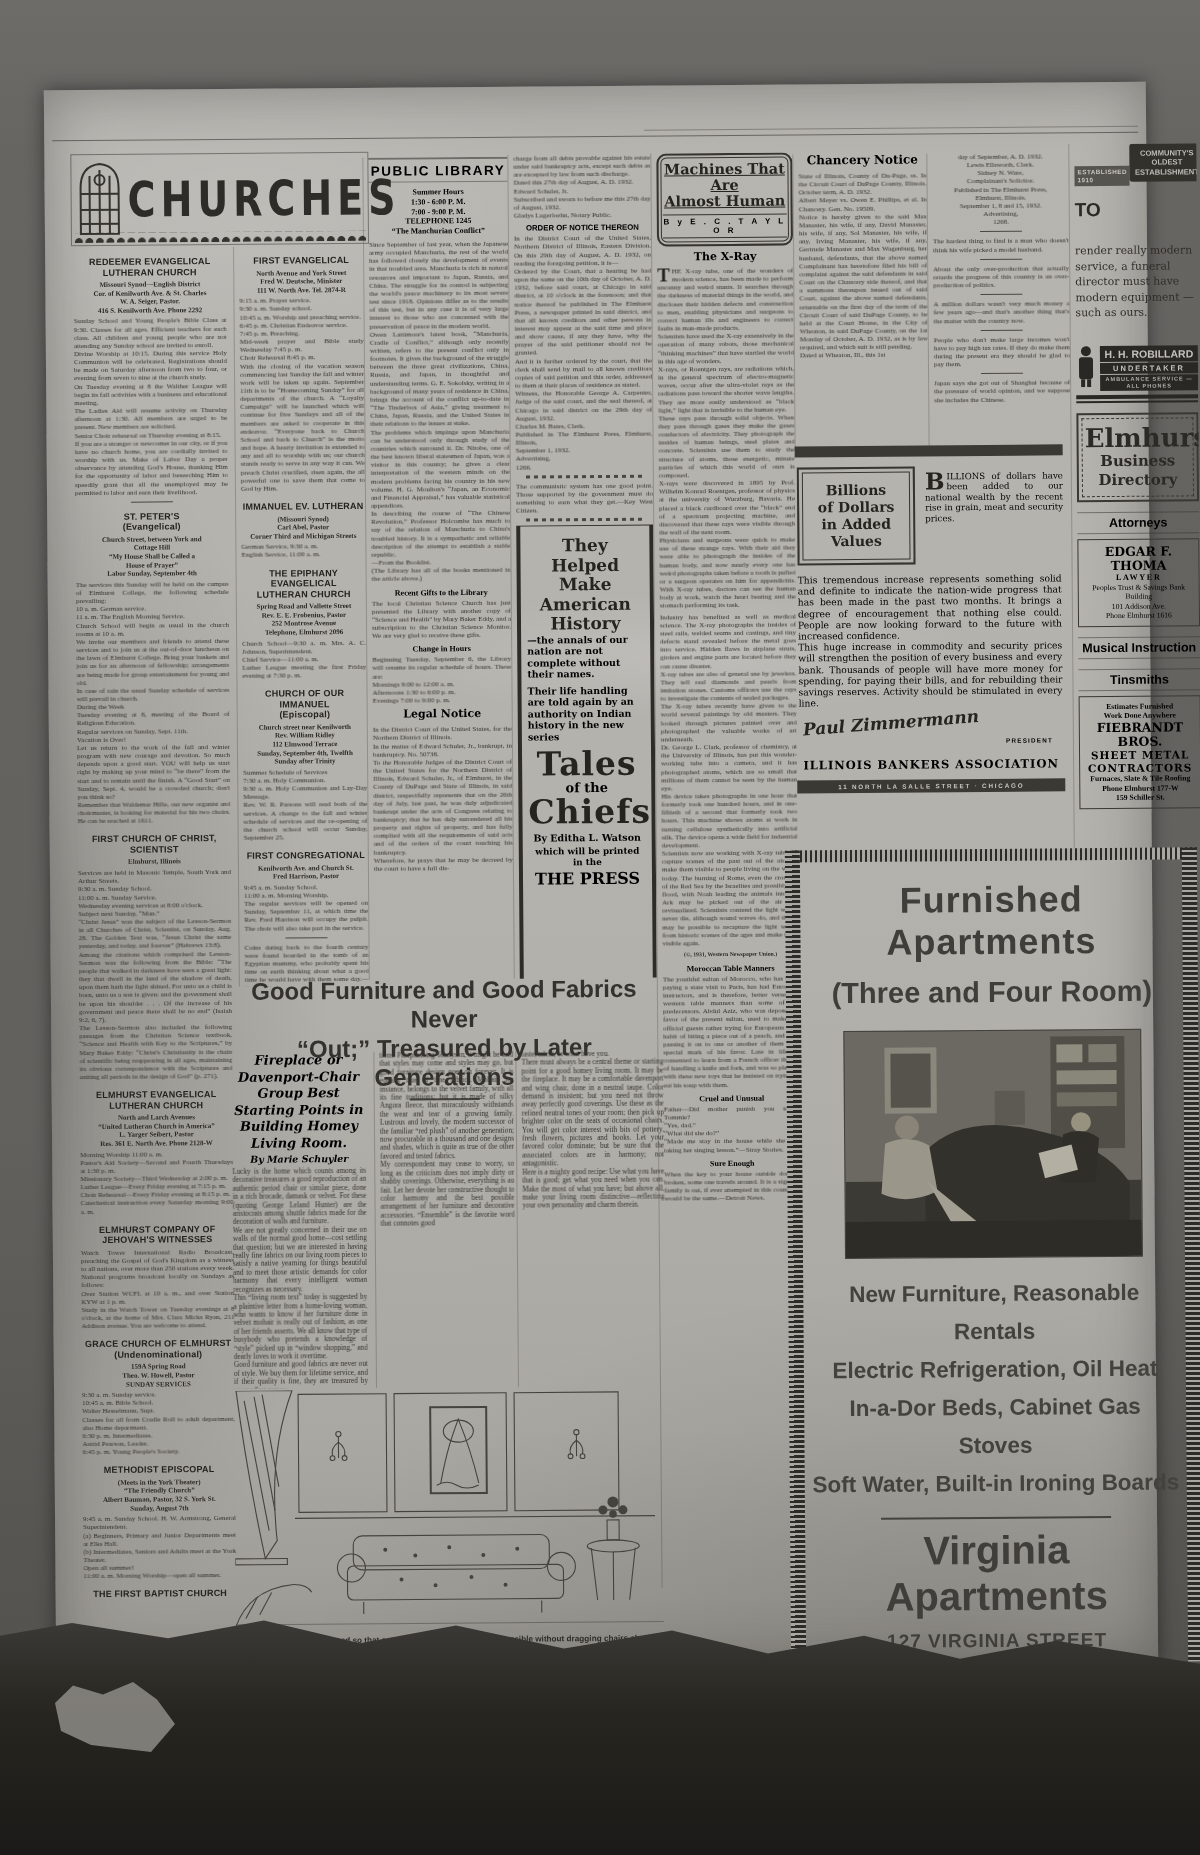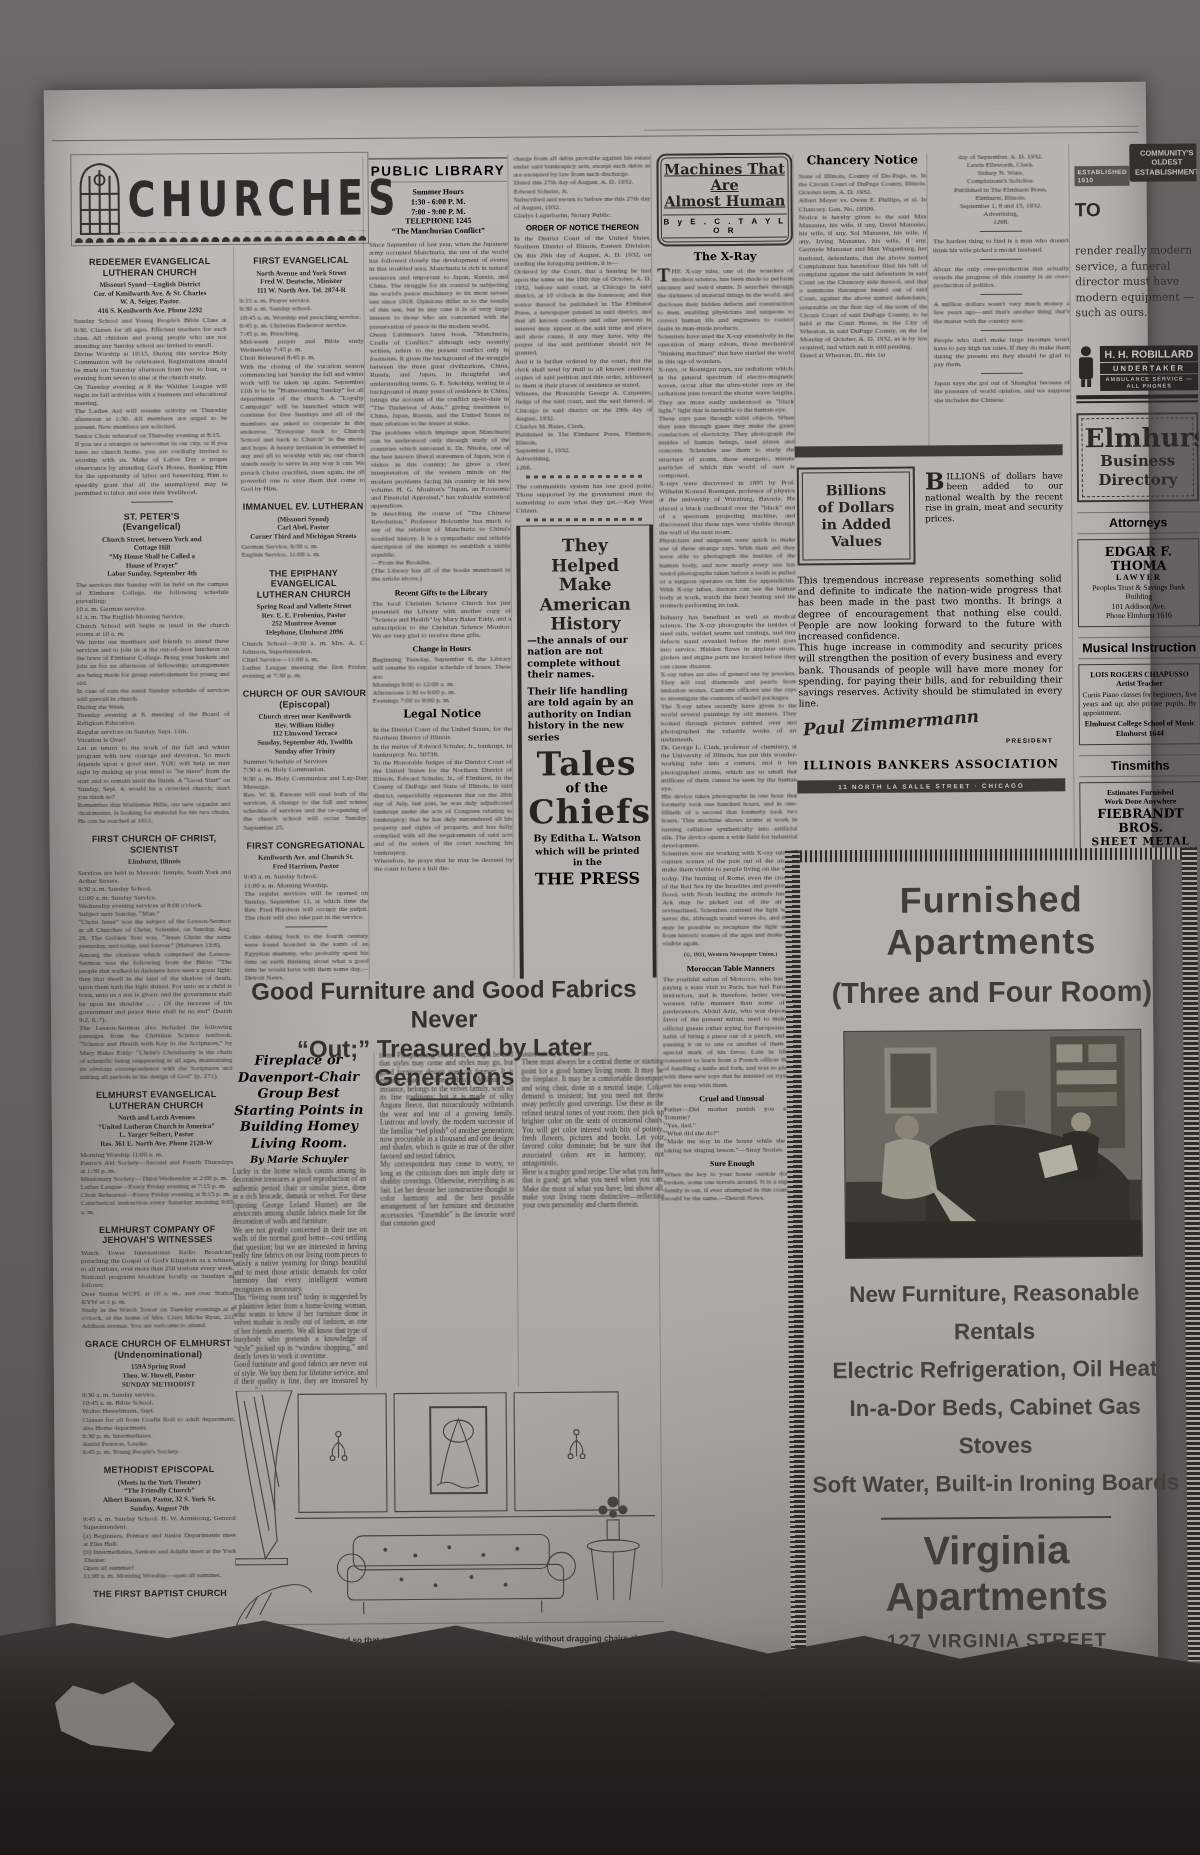--- a/index.html
+++ b/index.html
@@ -220,21 +220,21 @@
 Catechetical instruction every Saturday morning 9:00 a. m.</div>
     <div class="k">ELMHURST COMPANY OF
 JEHOVAH'S WITNESSES</div>
     <div class="b">Watch Tower International Radio Broadcast, preaching the Gospel of God's Kingdom as a witness to all nations, over more than 250 stations every week. National programs broadcast locally on Sundays as follows:
 Over Station WCFL at 10 a. m., and over Station KYW at 1 p. m.
 Study in the Watch Tower on Tuesday evenings at 8 o'clock, at the home of Mrs. Clara Micks Ryan, 211 Addison avenue. You are welcome to attend.</div>
     <div class="k">GRACE CHURCH OF ELMHURST
 (Undenominational)</div>
     <div class="s">159A Spring Road
 Theo. W. Howell, Pastor
-SUNDAY METHODIST</div>
+SUNDAY SERVICES</div>
     <div class="b">9:30 a. m. Sunday service.
 10:45 a. m. Bible School.
 Walter Hesselmann, Supt.
 Classes for all from Cradle Roll to adult department, also Home department.
 6:30 p. m. Intermediates.
 Astrid Pearson, Leader.
 6:45 p. m. Young People's Society.</div>
     <div class="k">METHODIST EPISCOPAL</div>
     <div class="s">(Meets in the York Theater)
 “The Friendly Church”
@@ -270,21 +270,21 @@
 English Service, 11:00 a. m.</div>
     <div class="k">THE EPIPHANY EVANGELICAL
 LUTHERAN CHURCH</div>
     <div class="s">Spring Road and Vallette Street
 Rev. E. E. Frobenius, Pastor
 252 Montrose Avenue
 Telephone, Elmhurst 2096</div>
     <div class="b">Church School—9:30 a. m. Mrs. A. C. Johnson, Superintendent.
 Chief Service—11:00 a. m.
 Luther League meeting the first Friday evening at 7:30 p. m.</div>
-    <div class="k">CHURCH OF OUR SAVIOUR
+    <div class="k">CHURCH OF OUR IMMANUEL
 (Episcopal)</div>
     <div class="s">Church street near Kenilworth
 Rev. William Ridley
 112 Elmwood Terrace
 Sunday, September 4th, Twelfth
 Sunday after Trinity</div>
     <div class="b">Summer Schedule of Services
 7:30 a. m. Holy Communion.
 9:30 a. m. Holy Communion and Lay-Day Message.
 Rev. W. R. Parsons will read both of the services. A change to the fall and winter schedule of services and the re-opening of the church school will occur Sunday, September 25.</div>
@@ -475,27 +475,20 @@
     <div class="secH">Attorneys</div>
     <div class="adbox">
       <div class="ad-n">EDGAR F. THOMA</div>
       <div class="ad-l">LAWYER</div>
       <div class="ad-d">Peoples Trust &amp; Savings Bank
 Building
 101 Addison Ave.
 Phone Elmhurst 1616</div>
     </div>
     <div class="secH">Musical Instruction</div>
-    <div class="adbox">
-      <div class="ad-db">LOIS ROGERS CHIAPUSSO</div>
-      <div class="ad-db">Artist Teacher</div>
-      <div class="ad-body">Curtis Piano classes for beginners, five years and up; also private pupils. By appointment.</div>
-      <div class="ad-db">Elmhurst College School of Music
-Elmhurst 1644</div>
-    </div>
     <div class="secH">Tinsmiths</div>
     <div class="adbox">
       <div class="ad-db">Estimates Furnished
 Work Done Anywhere</div>
       <div class="ad-n">FIEBRANDT BROS.</div>
       <div class="ad-n2">SHEET METAL
 CONTRACTORS</div>
       <div class="ad-db">Furnaces, Slate &amp; Tile Roofing
 Phone Elmhurst 177-W
 159 Schiller St.</div>

